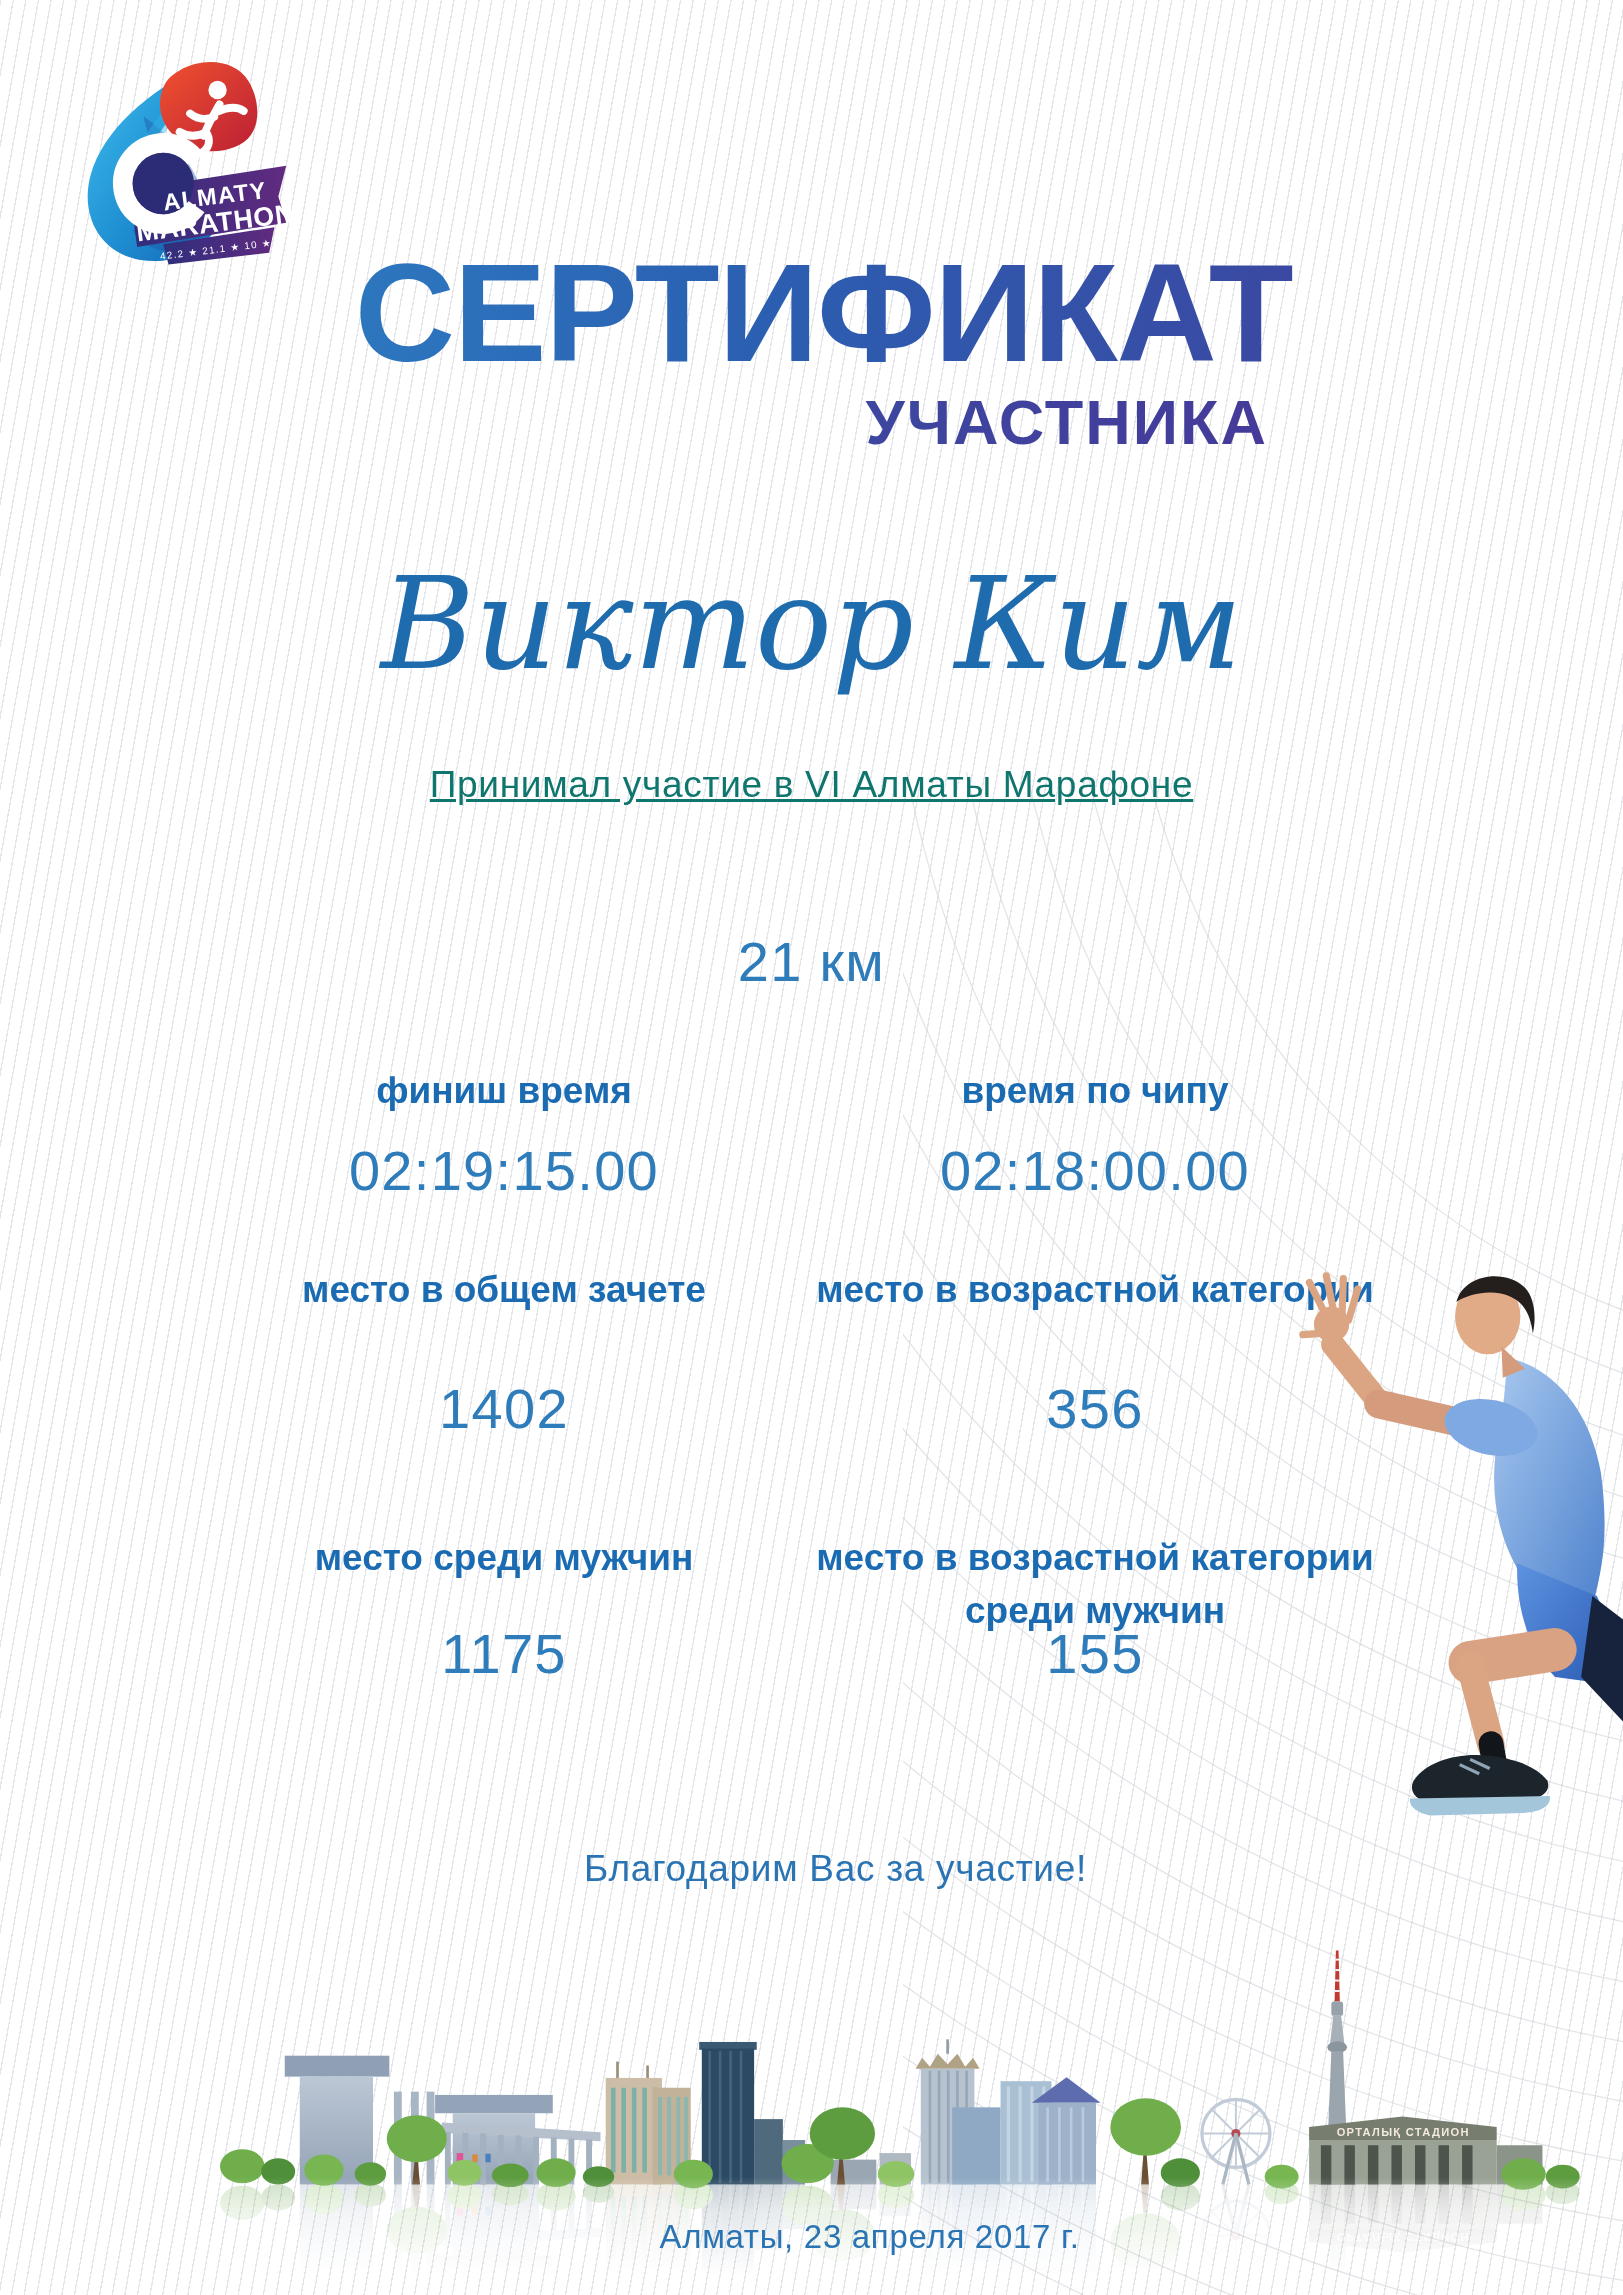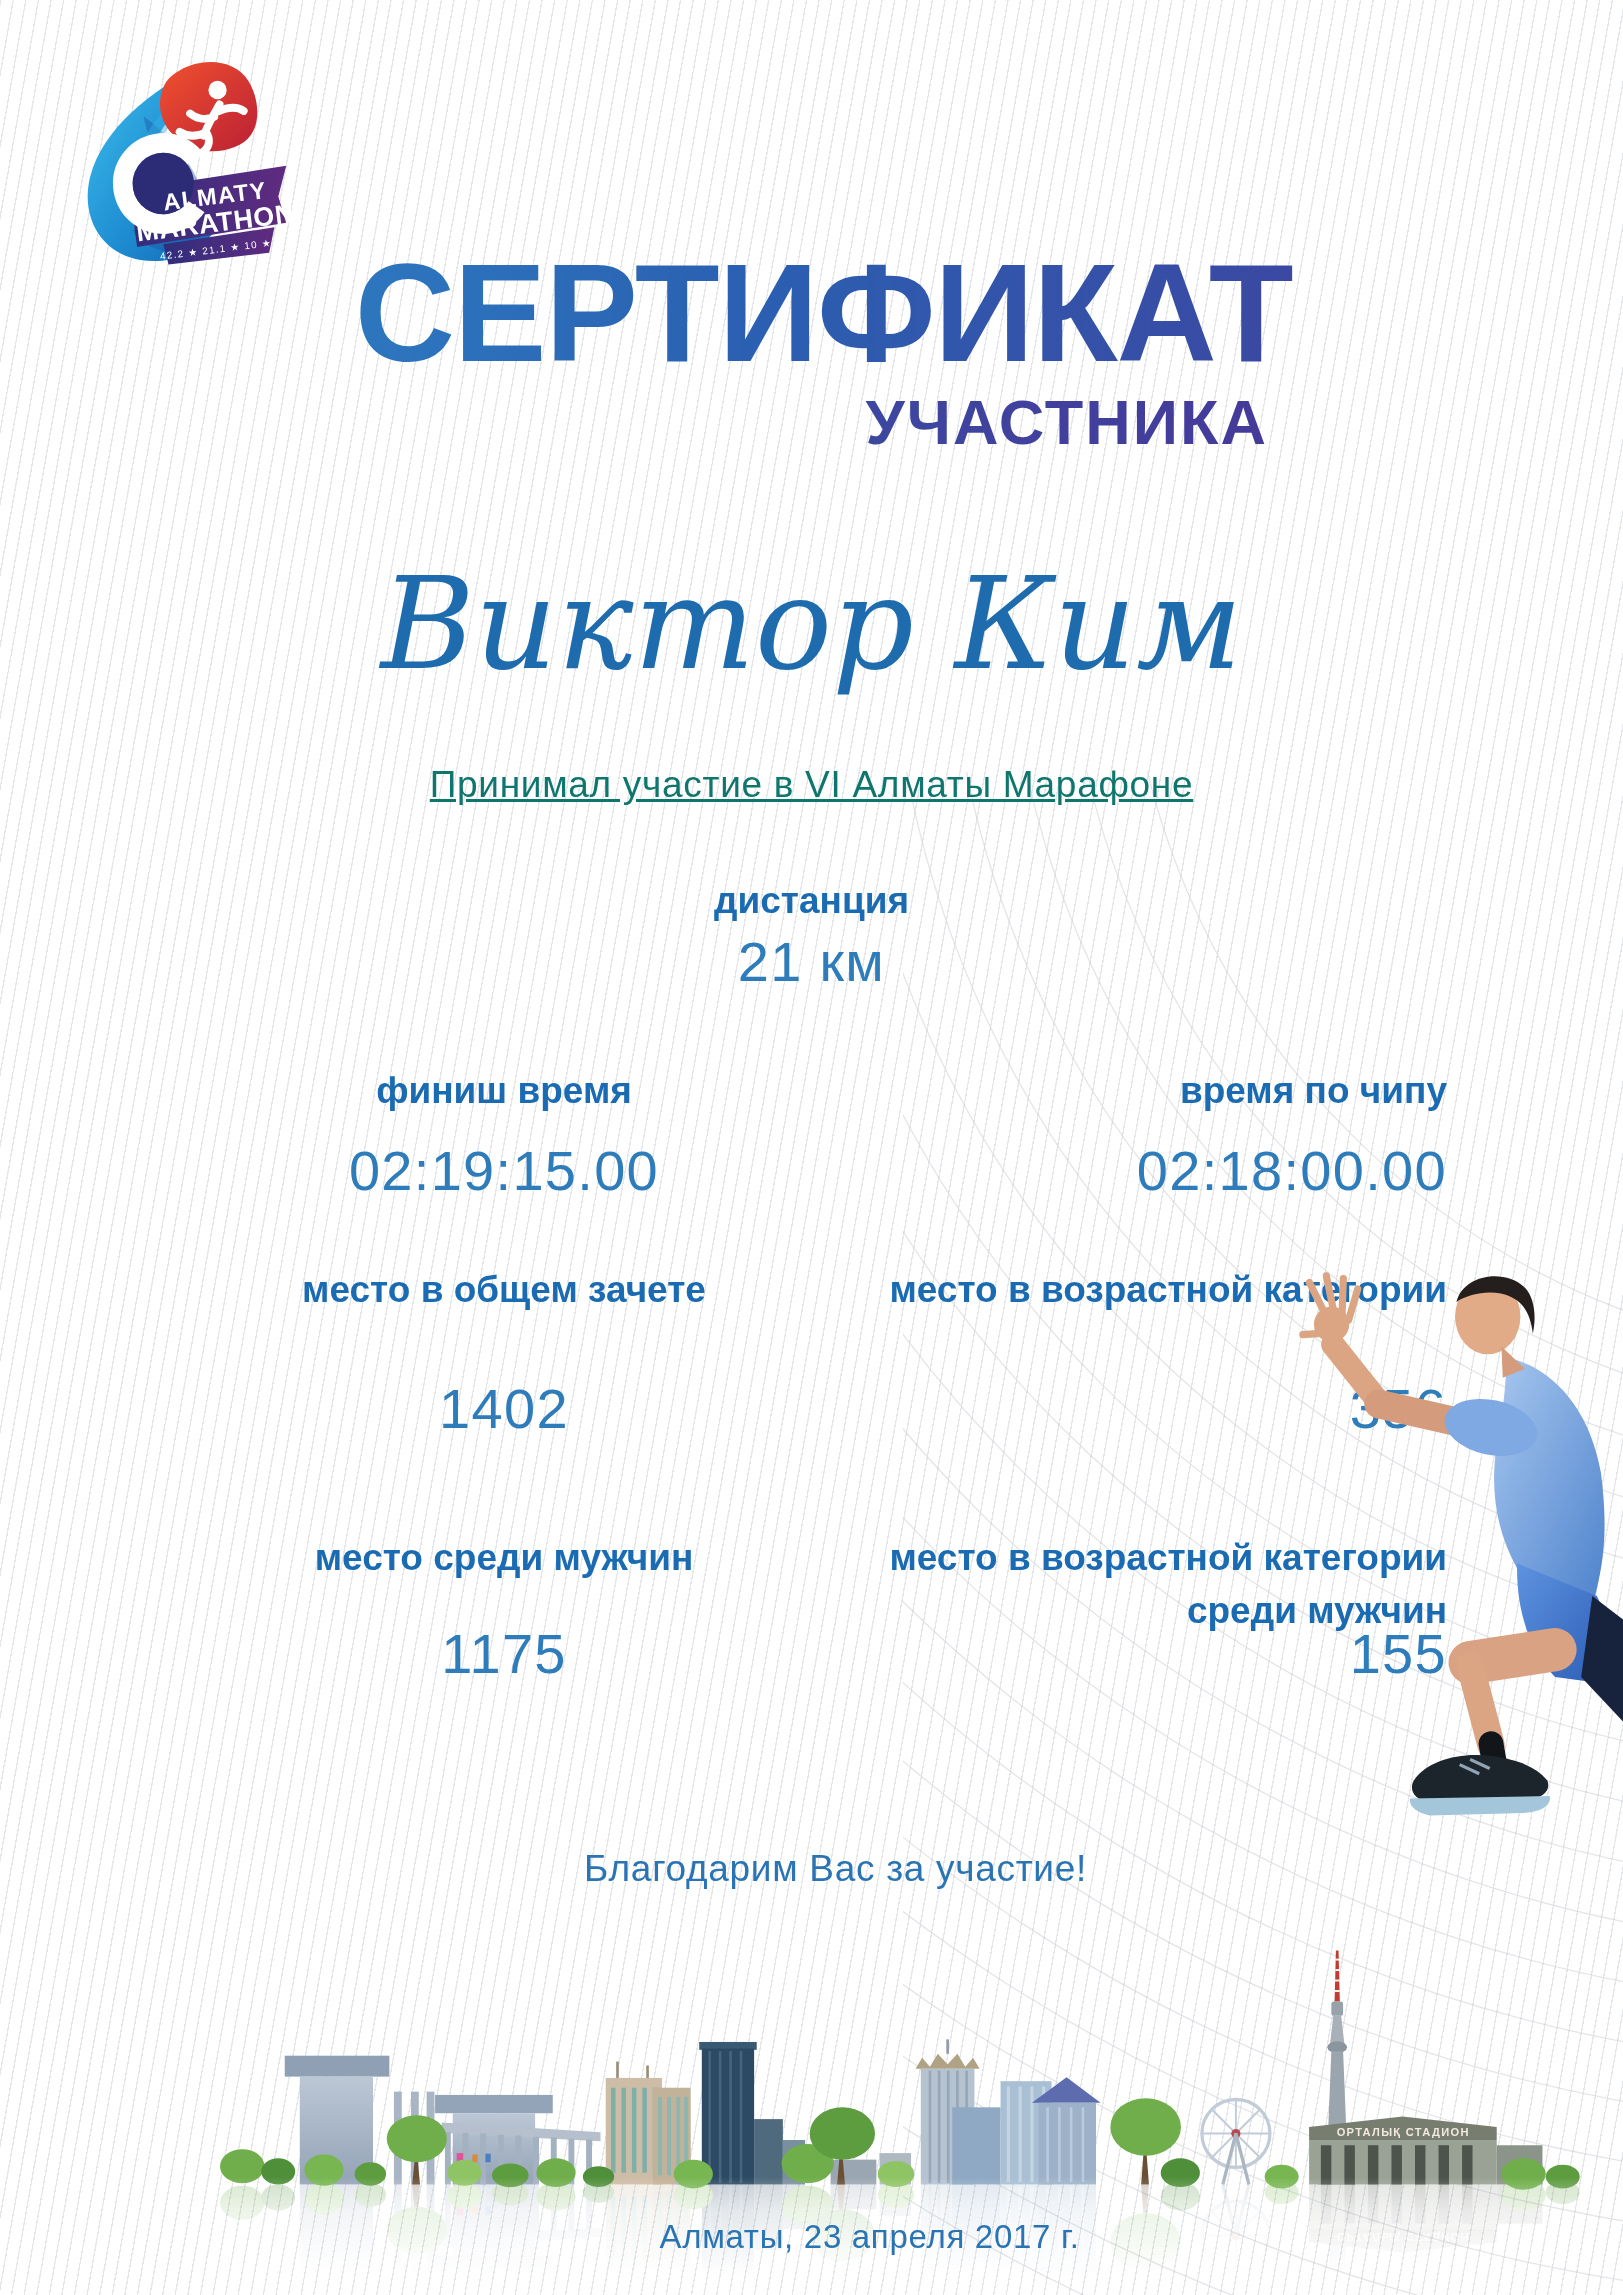--- a/index.html
+++ b/index.html
@@ -23,21 +23,21 @@
         font-family:"DejaVu Serif","Liberation Serif",serif;font-style:italic;
         font-size:128px;line-height:1.05;color:#1e6cae;}
   .participation{position:absolute;left:0;top:764px;width:100%;text-align:center;
         font-size:37px;letter-spacing:0.7px;color:#0f766e;text-decoration:underline;}
   .lbl{position:absolute;text-align:center;font-weight:bold;font-size:37px;
         line-height:1.42;color:#1a6bb2;}
   .val{position:absolute;text-align:center;font-size:56px;letter-spacing:1.3px;color:#2f7cba;}
   .dist-lbl{left:0;width:100%;top:875px;}
   .dist-val{left:0;width:100%;top:929px;}
   .c1{left:177px;width:654px;}
-  .c2{left:793px;width:654px;text-align:right;}
+  .c2{left:768px;width:654px;}
   .r1l{top:1065px;} .r1v{top:1116px;margin-top:22px;}
   .r2l{top:1264px;} .r2v{top:1376px;}
   .r3l{top:1512px;margin-top:20px;} .r3v{top:1621px;}
   .thanks{position:absolute;left:0;top:1848px;width:100%;text-align:center;
         font-size:37px;letter-spacing:0.7px;color:#2a74b3;margin-left:24px;}
   .runner{position:absolute;left:1295px;top:1256px;width:328px;height:569px;}
   .skyline{position:absolute;left:216px;top:1923px;width:1373px;height:353px;
         -webkit-mask-image:linear-gradient(180deg,#000 0%,#000 72%,rgba(0,0,0,.45) 82%,transparent 100%);
         mask-image:linear-gradient(180deg,#000 0%,#000 72%,rgba(0,0,0,.45) 82%,transparent 100%);}
   .footer-date{position:absolute;left:0;top:2218px;width:100%;text-align:center;
@@ -124,21 +124,20 @@
       </g>
     </g>
   </svg>
 
   <div class="title">СЕРТИФИКАТ</div>
   <div class="subtitle">УЧАСТНИКА</div>
 
   <div class="name">Виктор Ким</div>
   <div class="participation">Принимал участие в VI Алматы Марафоне</div>
 
-  <div class="lbl dist-lbl">дистанция</div>
   <div class="val dist-val">21 км</div>
 
   <div class="lbl c1 r1l">финиш время</div>
   <div class="val c1 r1v">02:19:15.00</div>
   <div class="lbl c2 r1l">время по чипу</div>
   <div class="val c2 r1v">02:18:00.00</div>
 
   <div class="lbl c1 r2l">место в общем зачете</div>
   <div class="val c1 r2v">1402</div>
   <div class="lbl c2 r2l">место в возрастной категории</div>

